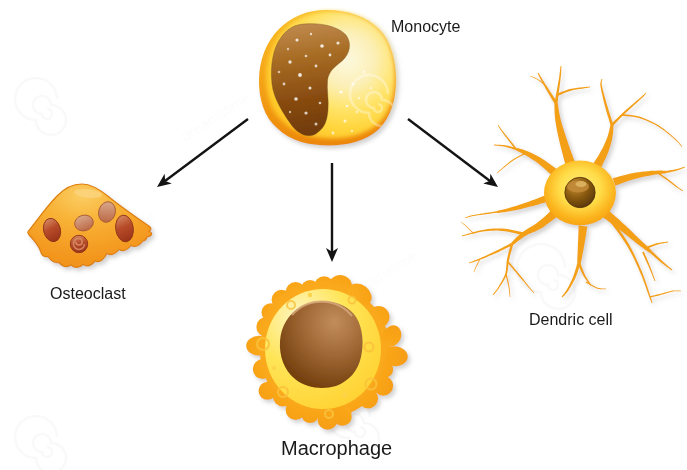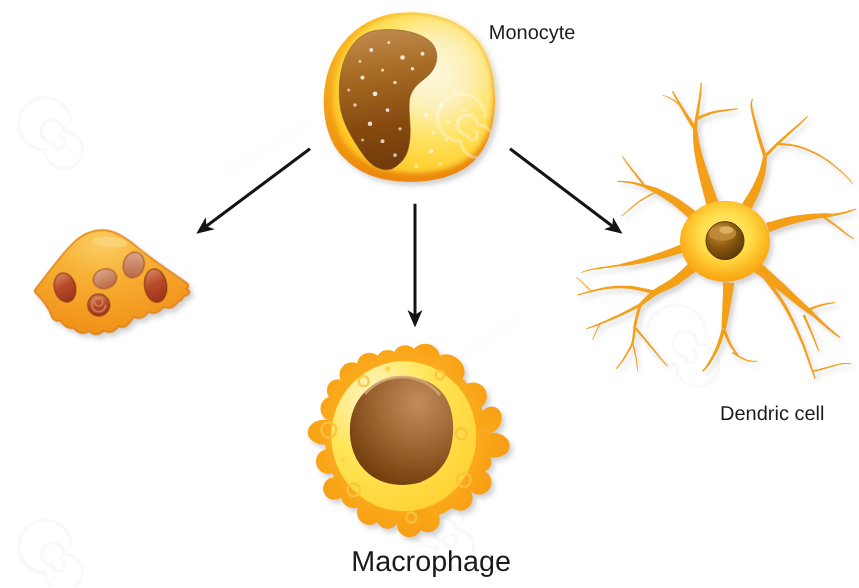--- a/index.html
+++ b/index.html
@@ -294,15 +294,16 @@
       <path d="M 516.7,148.4 L 516.2,147.8 L 515.4,146.9 L 514.5,145.8 L 513.6,144.6 L 512.6,143.3 L 511.5,142.0 L 510.5,140.7 L 509.6,139.6 L 508.7,138.4 L 507.7,137.3 L 506.8,136.1 L 505.8,134.9 L 504.9,133.8 L 504.0,132.7 L 503.2,131.6 L 502.4,130.7 L 501.7,129.8 L 501.1,128.9 L 500.5,128.0 L 499.9,127.2 L 499.4,126.5 L 499.0,125.8 L 498.6,125.2 L 498.3,124.8 L 497.7,125.2 L 498.0,125.6 L 498.3,126.2 L 498.7,126.9 L 499.2,127.7 L 499.7,128.5 L 500.3,129.4 L 500.9,130.4 L 501.6,131.3 L 502.3,132.3 L 503.1,133.4 L 503.9,134.5 L 504.8,135.7 L 505.7,136.9 L 506.7,138.1 L 507.6,139.3 L 508.4,140.4 L 509.3,141.6 L 510.3,142.9 L 511.3,144.3 L 512.3,145.6 L 513.2,146.8 L 514.1,147.9 L 514.8,148.8 L 515.3,149.6 Z"></path>
       <path d="M 525.7,152.4 L 524.7,152.9 L 523.3,153.6 L 521.7,154.5 L 519.8,155.4 L 517.9,156.4 L 516.1,157.5 L 514.3,158.5 L 512.7,159.5 L 511.3,160.5 L 509.9,161.6 L 508.5,162.7 L 507.2,163.7 L 506.0,164.8 L 504.8,165.8 L 503.7,166.8 L 502.7,167.7 L 501.8,168.5 L 500.8,169.3 L 499.9,170.0 L 499.1,170.7 L 498.4,171.4 L 497.8,171.9 L 497.2,172.4 L 496.8,172.8 L 497.2,173.2 L 497.6,172.9 L 498.2,172.4 L 498.9,171.9 L 499.6,171.3 L 500.4,170.6 L 501.3,169.9 L 502.3,169.1 L 503.3,168.3 L 504.3,167.5 L 505.5,166.5 L 506.6,165.5 L 507.9,164.5 L 509.2,163.5 L 510.5,162.4 L 511.9,161.4 L 513.3,160.5 L 514.9,159.5 L 516.6,158.5 L 518.5,157.5 L 520.4,156.6 L 522.2,155.6 L 523.9,154.8 L 525.3,154.1 L 526.3,153.6 Z"></path>
     </g>
     <ellipse cx="580" cy="193" rx="36" ry="32.5" fill="url(#denBody)"></ellipse>
     <circle cx="580" cy="192.5" r="15.2" fill="url(#denNuc)" stroke="#4A2B04" stroke-width="0.7"></circle>
     <ellipse cx="578" cy="186.5" rx="11" ry="6" fill="#C08A38" opacity="0.9"></ellipse>
     <ellipse cx="581" cy="184" rx="5.5" ry="3" fill="#DDB564" opacity="0.9"></ellipse>
   </g>
 </svg>
 <div class="lbl" style="left:391px;top:19px;">Monocyte</div>
-<div class="lbl" style="left:281px;top:438px;font-size:23px;">Macrophage</div>
-<div class="lbl" style="left:529px;top:324px;margin-left:47px;">Dendric cell</div>
+<div class="lbl" style="left:50px;top:286px;">Osteoclast</div>
+<div class="lbl" style="left:281px;top:438px;font-size:20px;">Macrophage</div>
+<div class="lbl" style="left:529px;top:312px;">Dendric cell</div>
 </div>
 
 </body></html>

